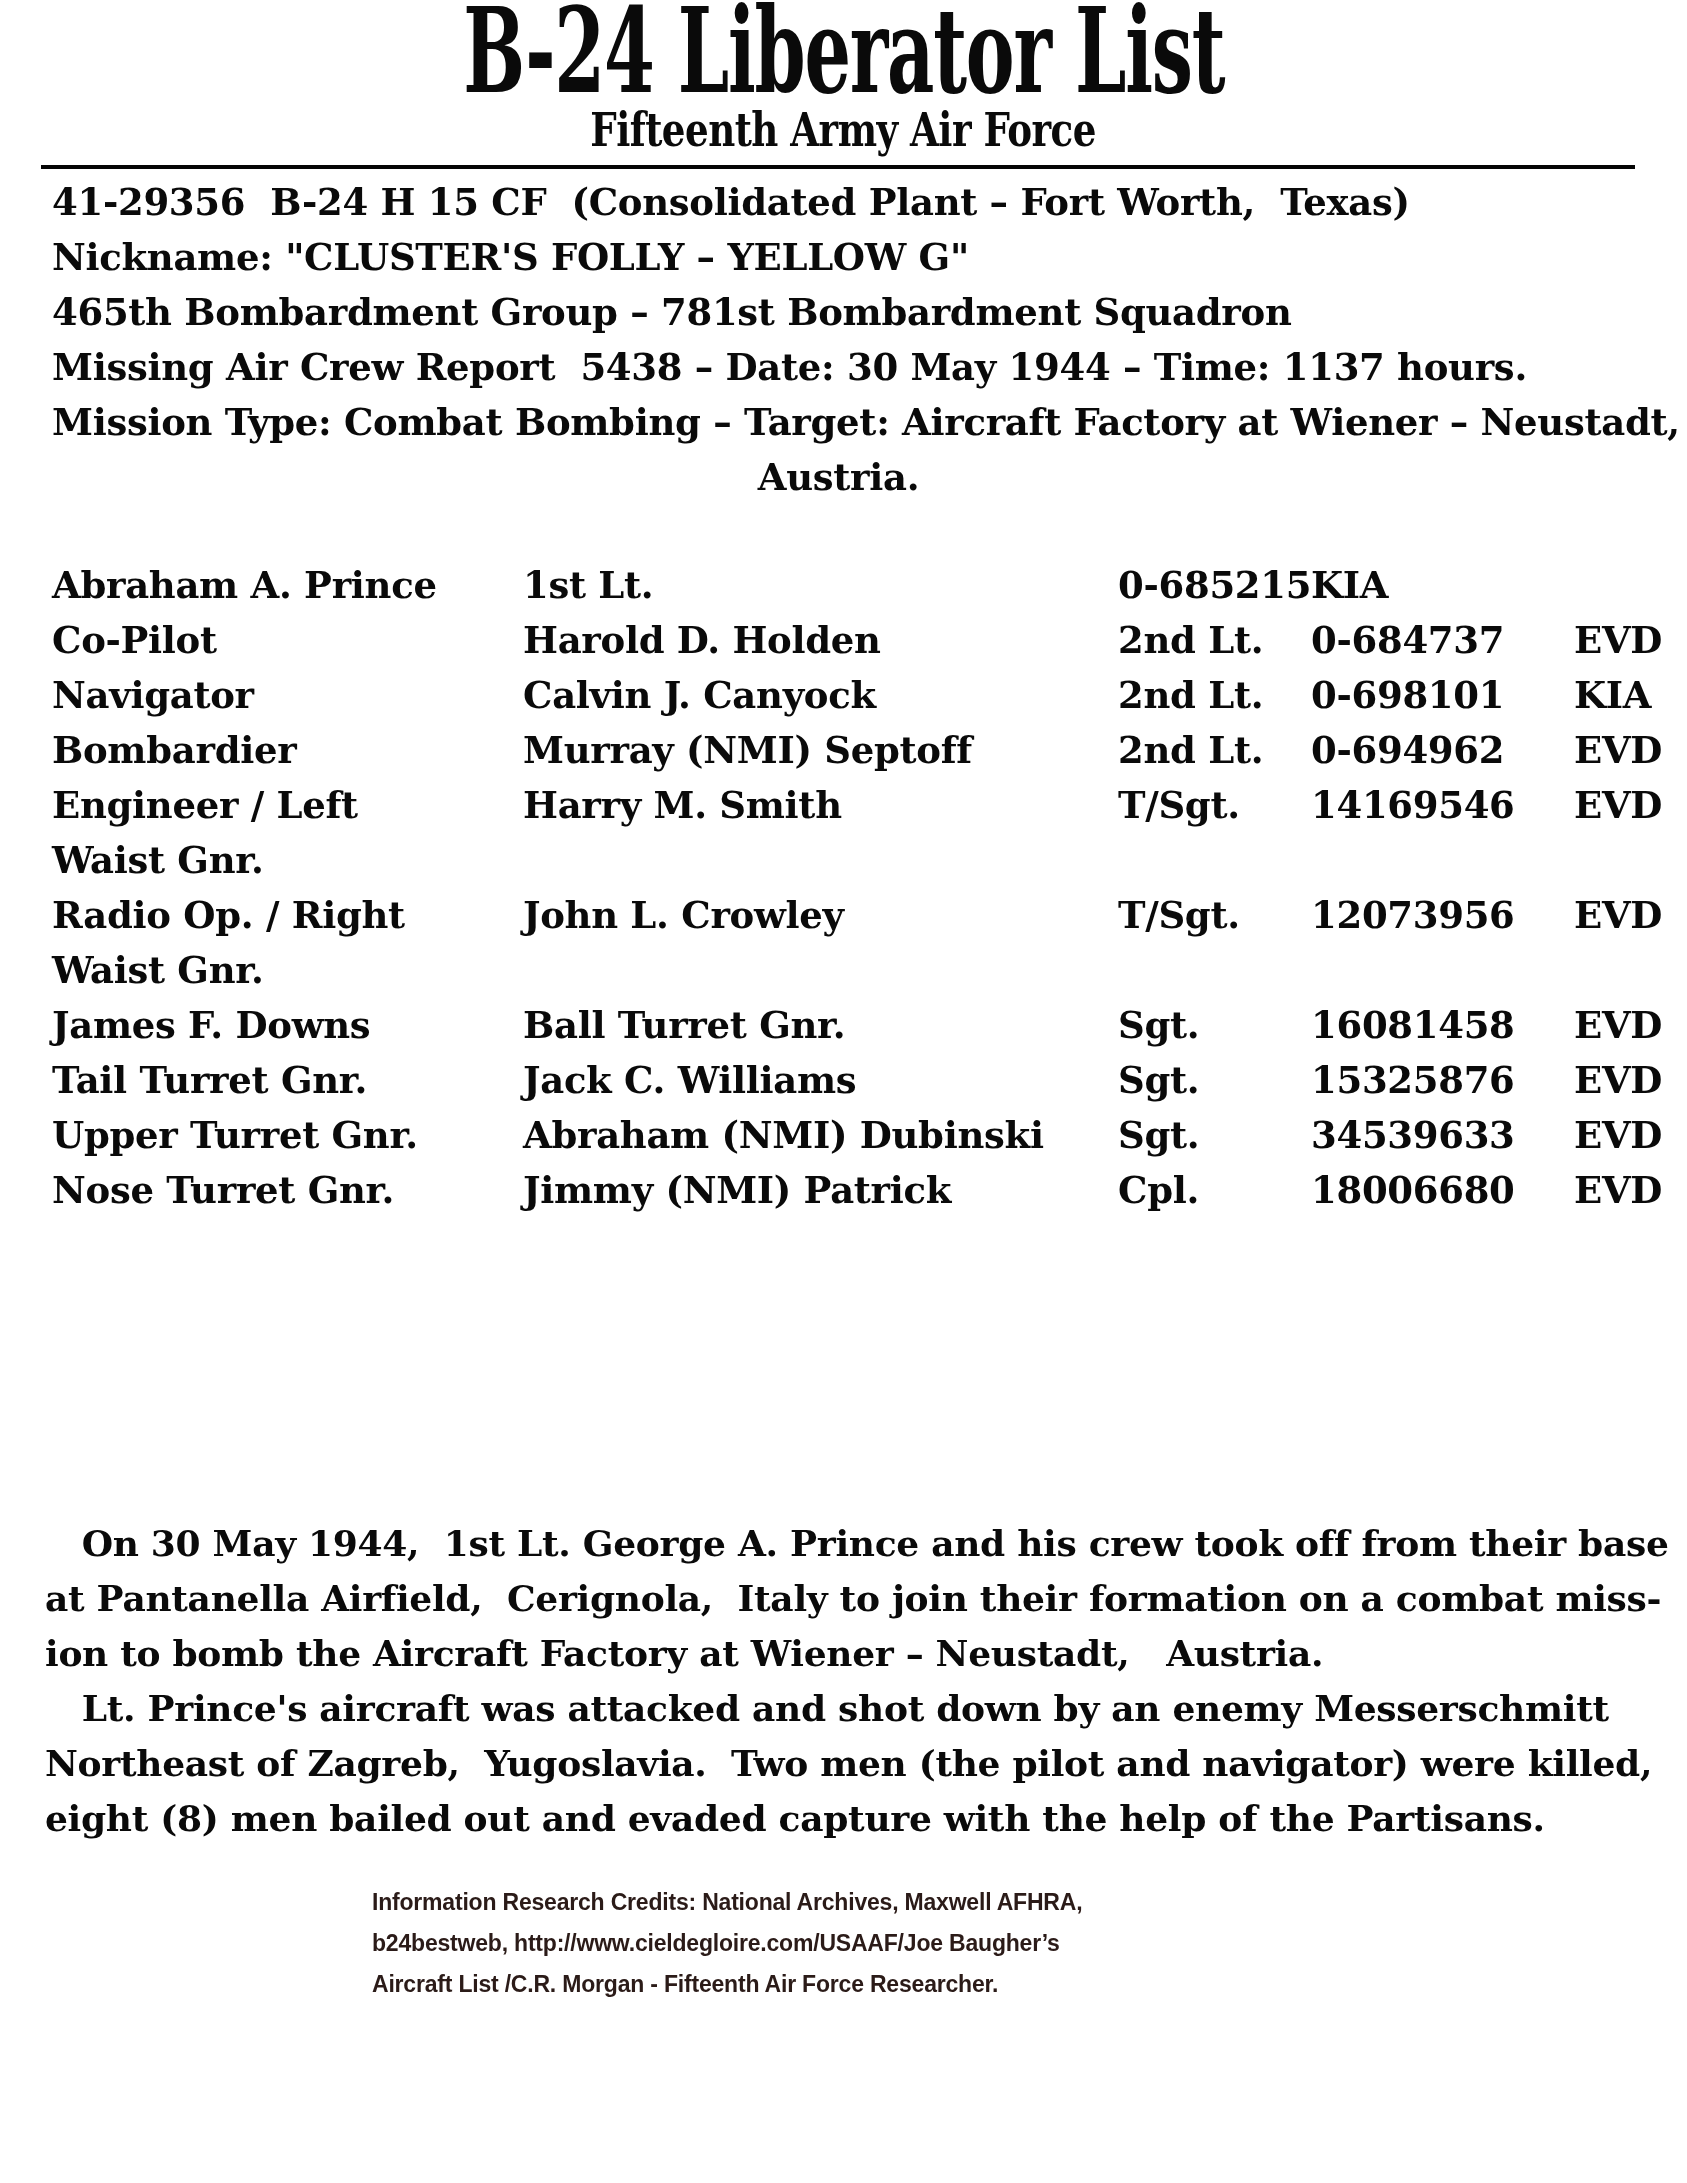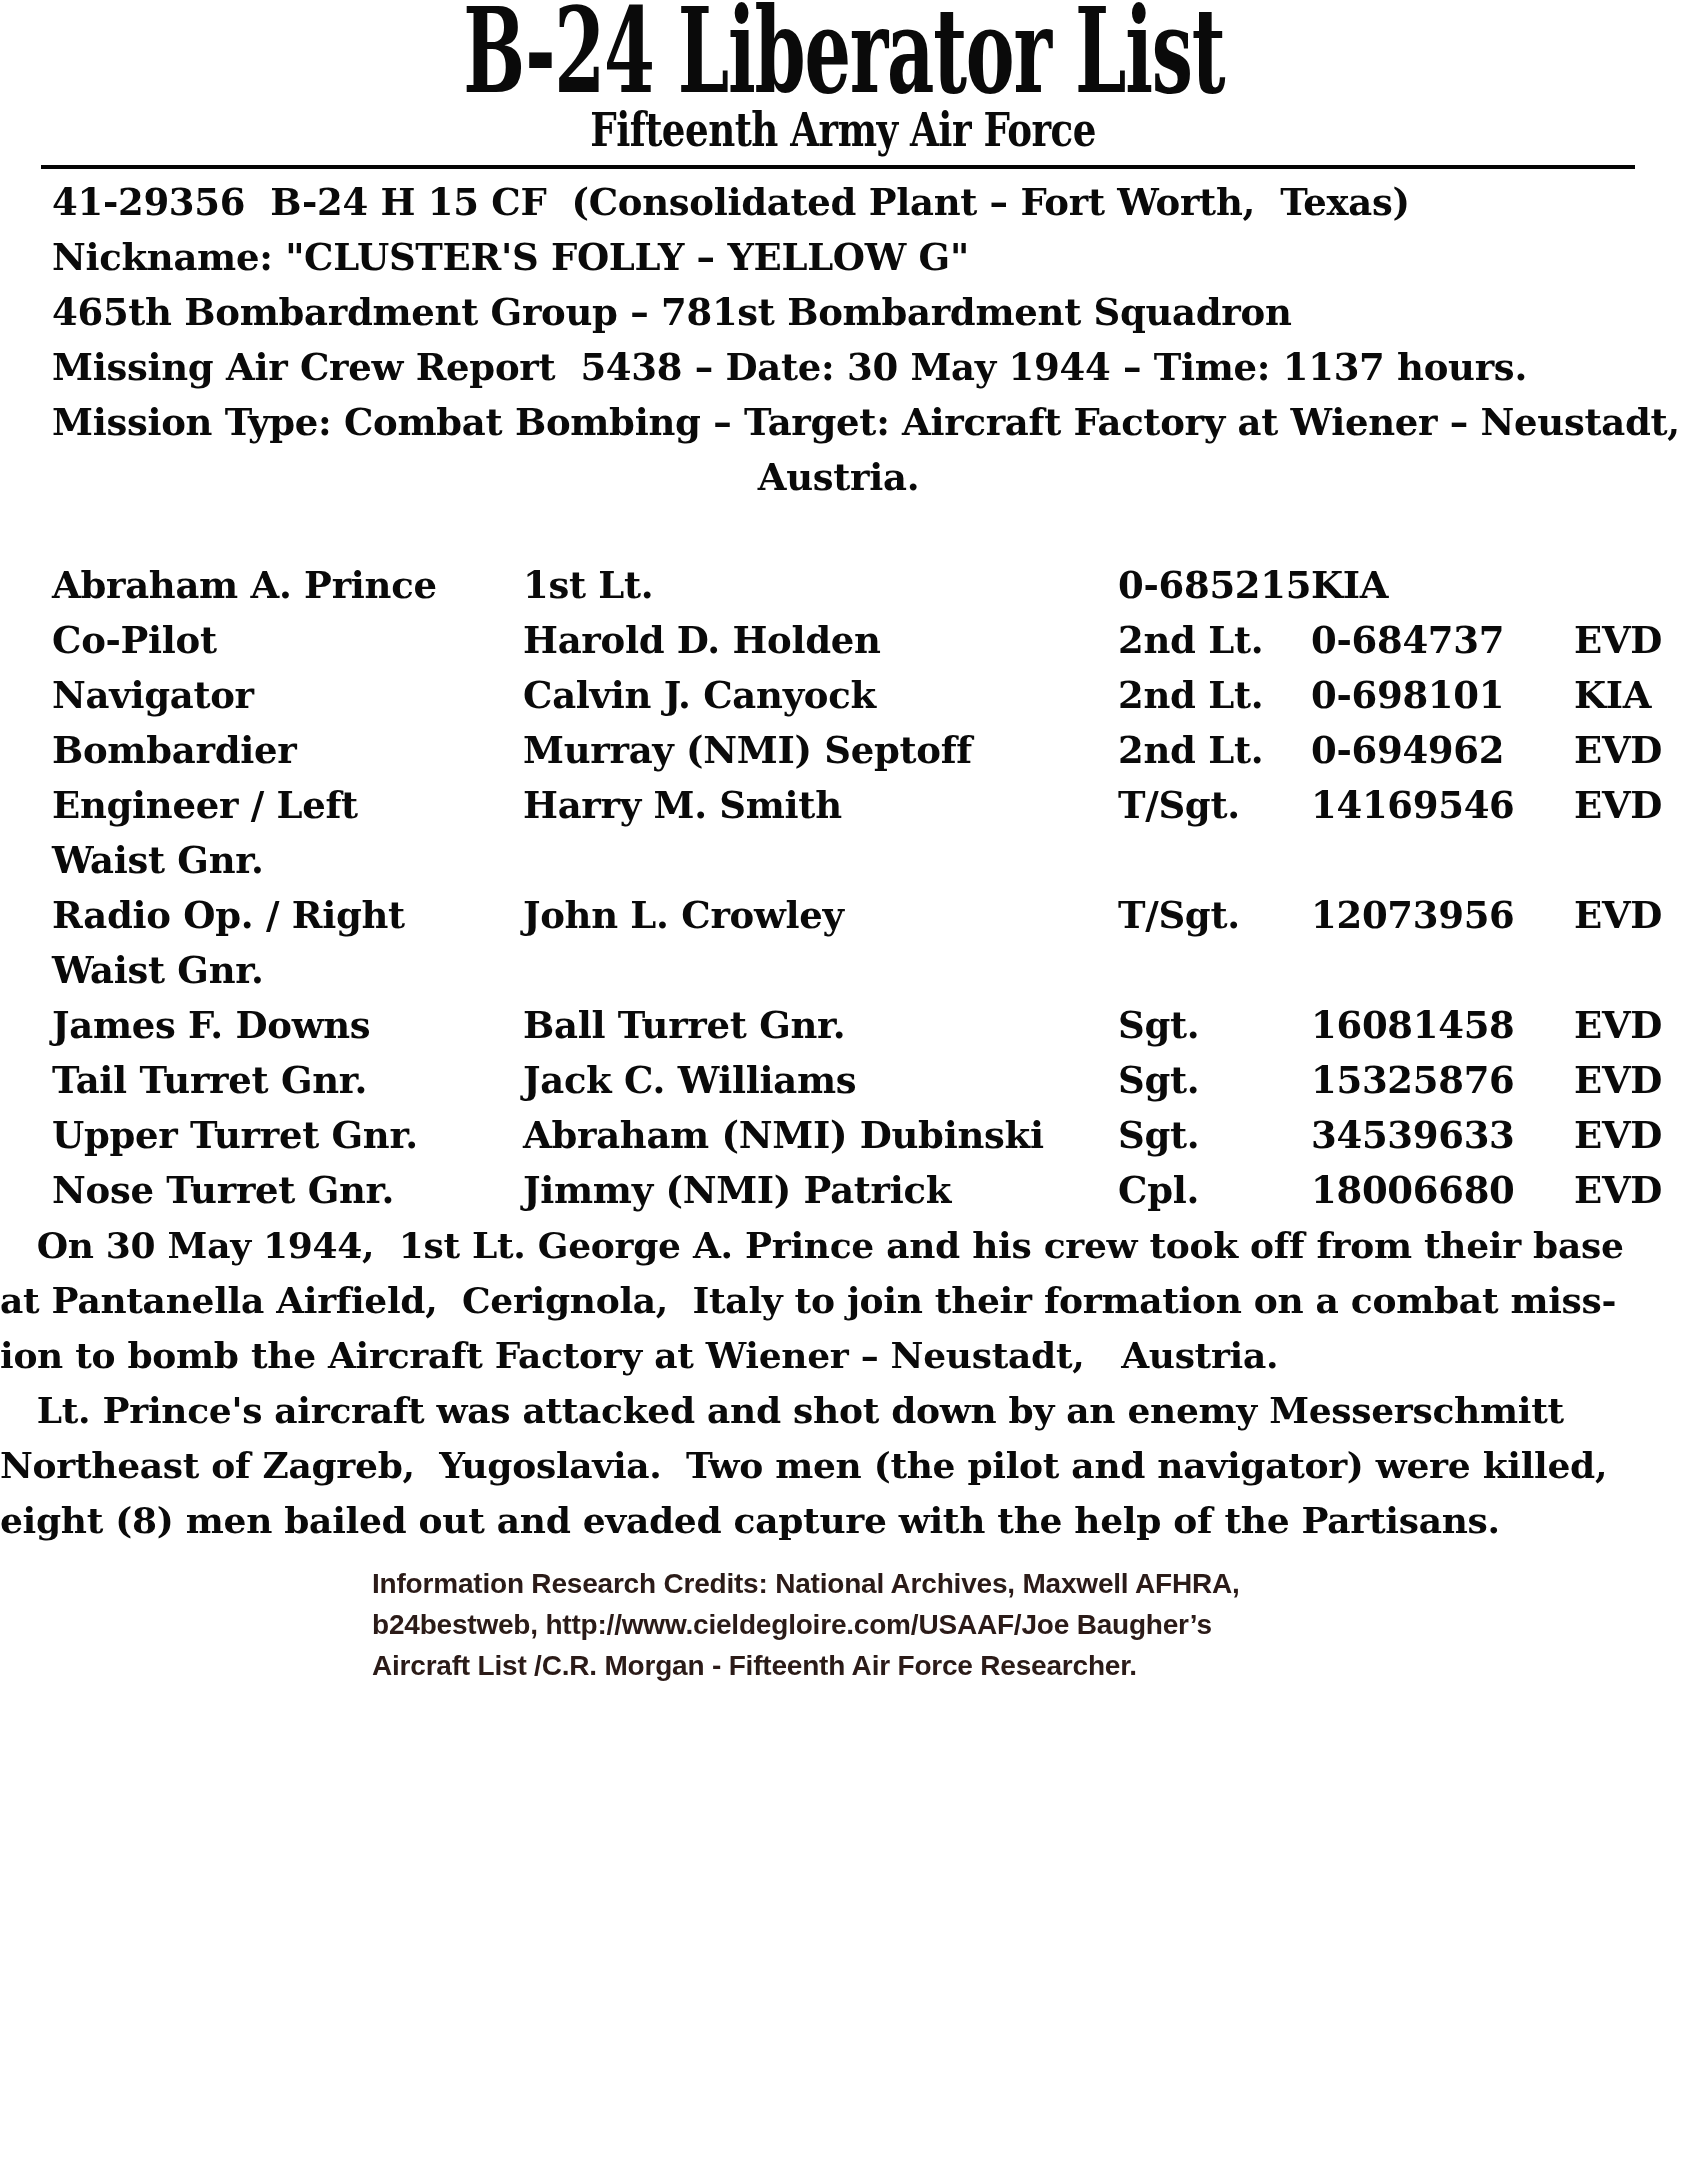--- a/index.html
+++ b/index.html
@@ -38,29 +38,29 @@
   .info-line { white-space:pre; }
   .info-line.center { text-align:center; padding-right:62px; }
 
   
   .crew { margin-top:53px; padding-left:52px; font-size:37px; line-height:55px; letter-spacing:-0.3px; }
   .crew-row { display:grid; grid-template-columns:471px 595px 193px 263px 1fr; align-items:start; }
   .cell { white-space:pre; }
   .cell.role { white-space:pre-line; }
 
   
-  .narrative { font-size:36px; line-height:55px; letter-spacing:-0.3px; }
+  .narrative { margin-top:298px; padding-left:45px; font-size:36px; line-height:55px; letter-spacing:-0.3px; }
   .narrative-line { white-space:pre; }
 
   
   .credits {
-    margin-top:15px; padding-left:372px;
+    margin-top:36px; padding-left:372px;
     font-family:"Liberation Sans","DejaVu Sans",sans-serif;
     font-weight:bold;
-    font-size:28px; line-height:41px;
+    font-size:23px; line-height:41px;
     color:#2b1b18;
     letter-spacing:-0.2px;
   }
   .credits-line { white-space:pre; }
 </style>
 </head>
 <body>
 
 <div class="page">
 

